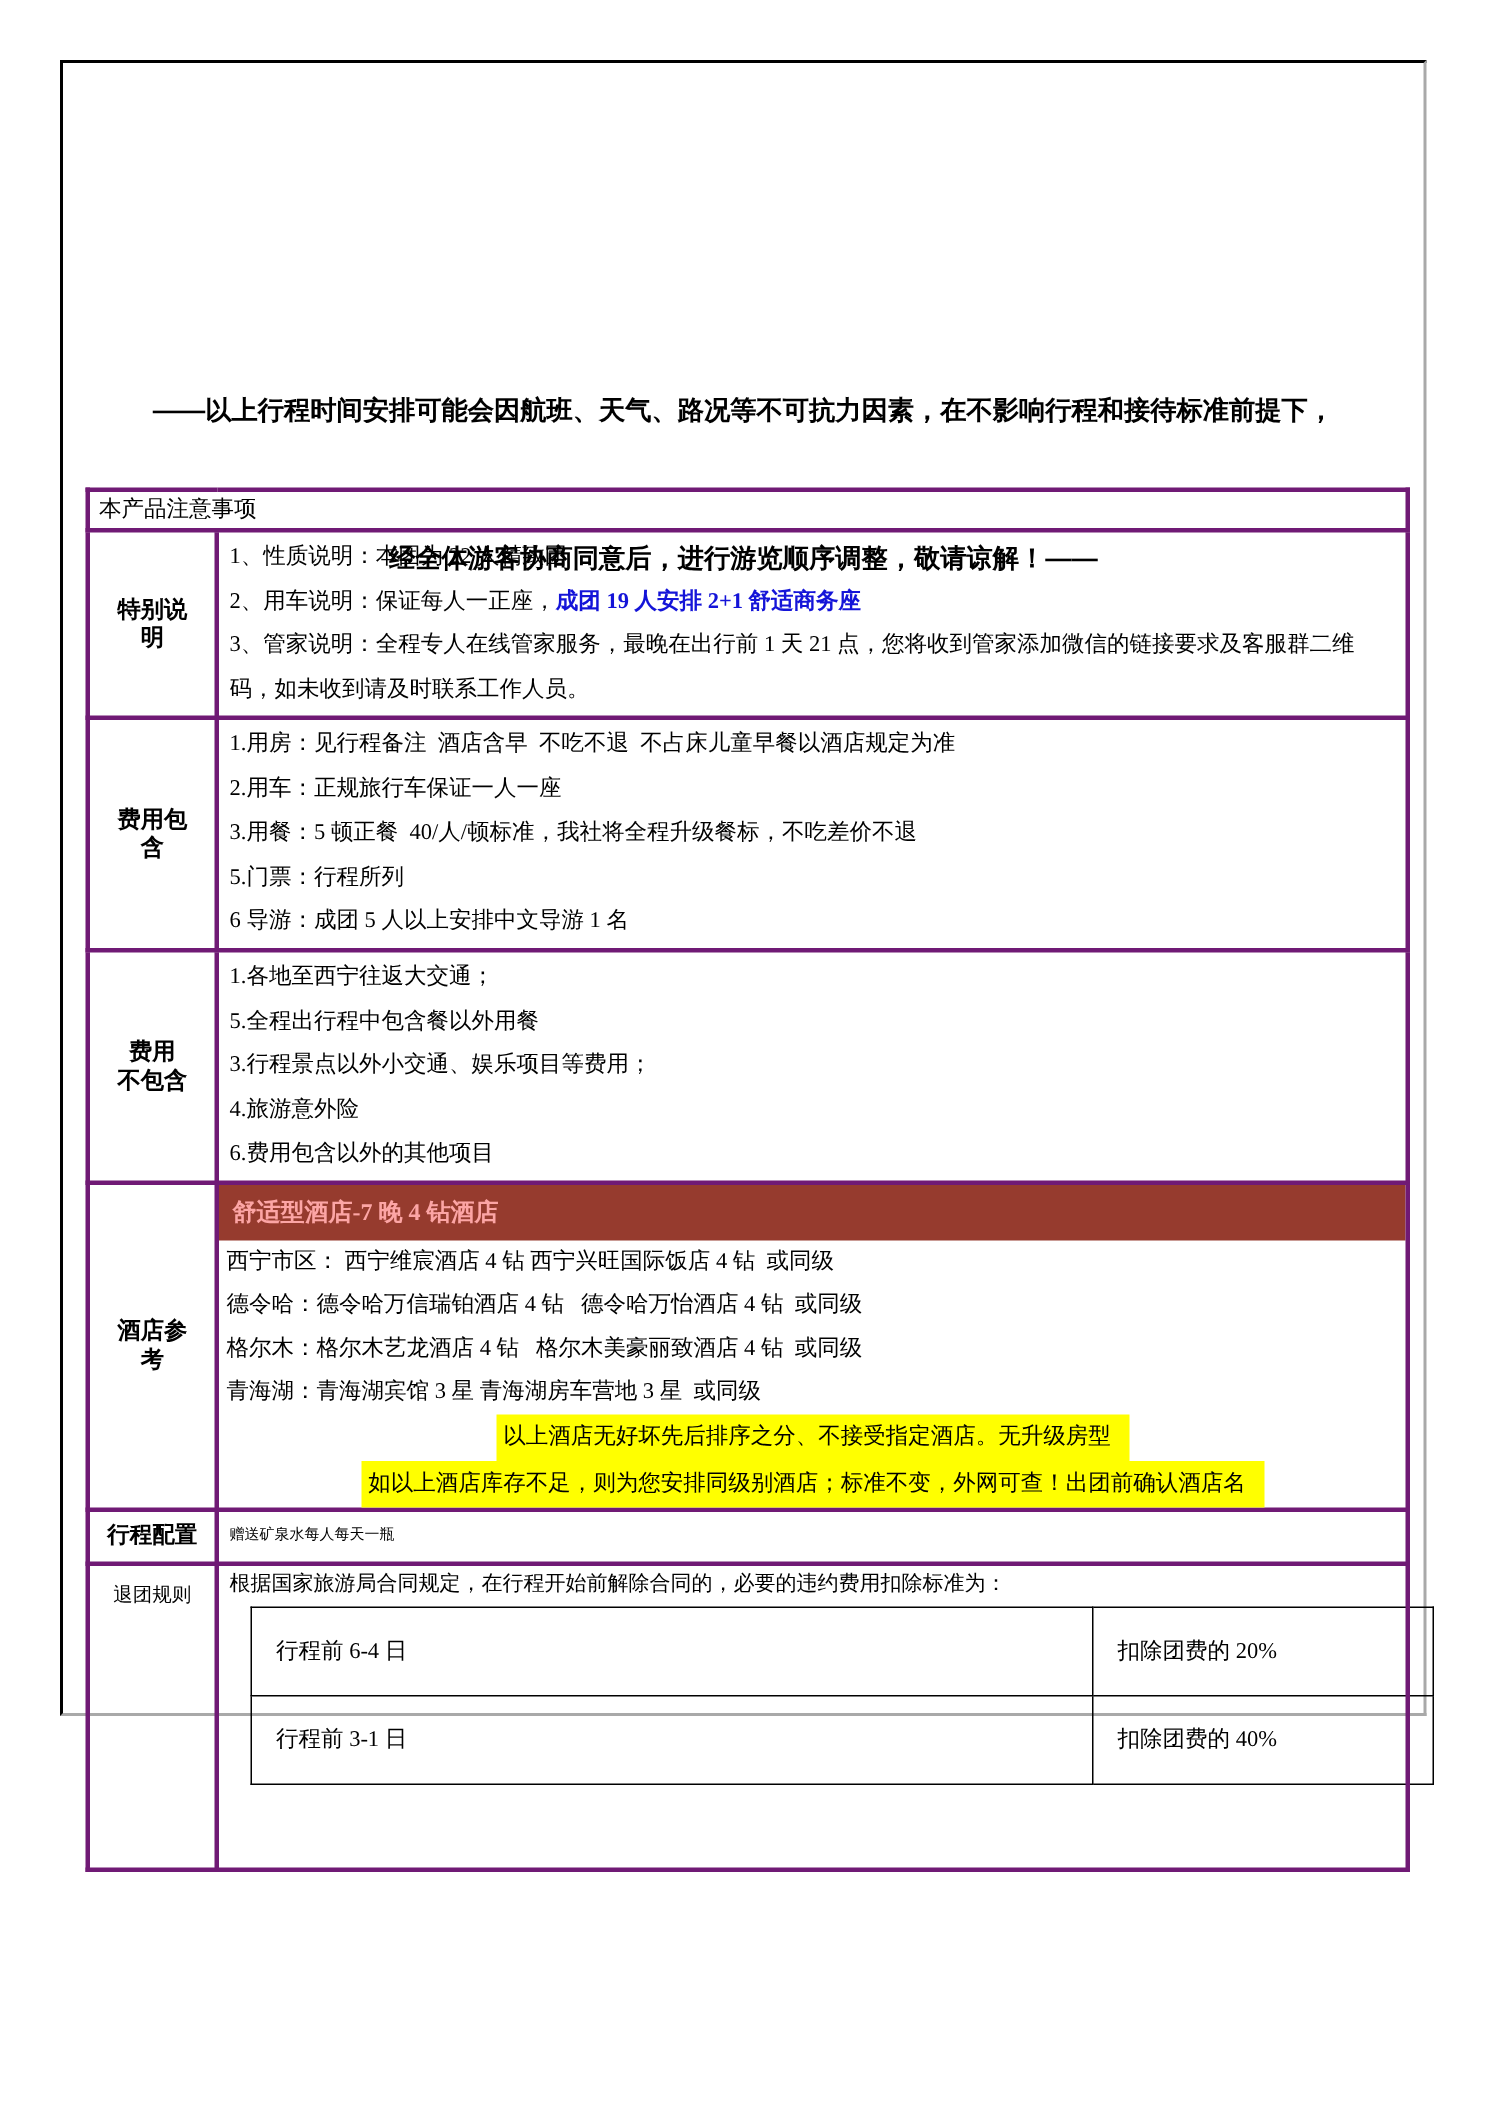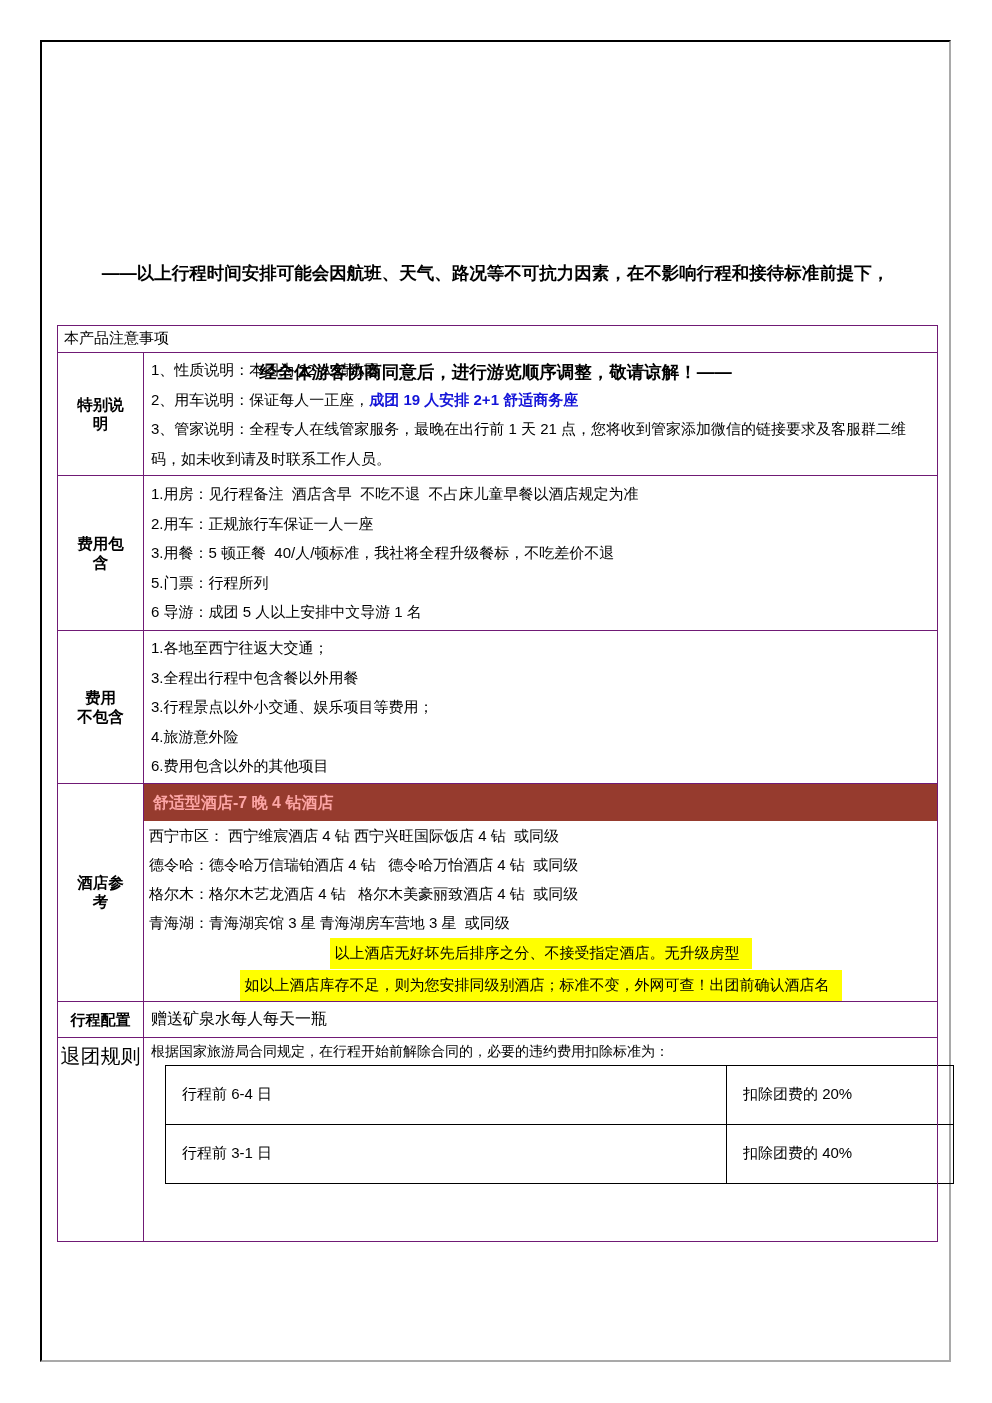--- a/index.html
+++ b/index.html
@@ -2,55 +2,55 @@
 <html style="--banner-bg: #963B2E; --highlight-bg: #FFFF00; --emphasis-blue: #1414D8;"><head>
 <meta charset="utf-8">
 <style>
   html,body { margin:0; padding:0; }
   body {
     width:992px; height:1403px; background:#ffffff; color:#000;
     font-family:"Liberation Sans","DejaVu Sans",sans-serif;
     position:relative; overflow:hidden;
   }
   .page-box {
-    position:absolute; left:40px; top:40px; width:911px; height:1322px;
+    position:absolute; left:40px; top:40px; width:911px; height:1104px;
     box-sizing:border-box; background:#fff;
     border:2px solid; border-color:#000 #a9a9a9 #a9a9a9 #000;
   }
   .heading {
     position:absolute; left:0; right:0; top:149px;
     text-align:center; font-weight:bold; font-size:17.5px; line-height:33px;
     white-space:pre-wrap;
   }
   .ntable-wrap { position:absolute; left:15px; top:283px; }
   table.ntable { border-collapse:collapse; width:880px; table-layout:fixed; }
-  table.ntable > tbody > tr > td { border:1px solid #701a75; box-sizing:border-box; }
+  table.ntable > tbody > tr > td { border:3px solid #701a75; box-sizing:border-box;font-family:Liberation Serif, serif; }
   td.title-cell { height:27px; font-size:15px; padding:0 0 2px 6px; vertical-align:middle; }
   td.lab {
     width:86px; text-align:center; vertical-align:middle;
     font-weight:bold; font-size:15.5px; line-height:19px; white-space:pre-line;
   }
-  td.lab.normal { font-weight:normal; font-size:20px; vertical-align:top; padding-top:9px; }
+  td.lab.normal { font-weight:normal; font-size:13px; vertical-align:top; padding-top:9px; }
   td.cnt { padding:2px 10px 2px 7px; font-size:15px; vertical-align:middle; }
   .cline { line-height:29.5px; white-space:pre-wrap; }
   .blue { color:var(--emphasis-blue,#1414d8); font-weight:bold; }
   td.cnt.hotel { padding:0; vertical-align:top; }
   .banner {
     height:37px; line-height:37px; background:var(--banner-bg,#963b2e);
     color:#fca5a5; font-weight:bold; font-size:16px; padding-left:9px;
   }
   .hline { line-height:29px; padding-left:5px; white-space:pre-wrap; }
   .hline:first-of-type { margin-top:3px; }
   .hl-line { line-height:31px;text-align:center; }
   .hl-line > span {
     display:inline-block; background:var(--highlight-bg,#ffff00);
     line-height:30px; padding:0 12px 1px 5px; white-space:pre-wrap;
   }
   td.cnt.config { height:36px; }
-  .config-text { font-size:16px; line-height:18px; }
+  .config-text { font-size:10px; line-height:18px; }
   td.cnt.refund { padding:0; vertical-align:top; }
   .refund-note { font-size:14px; line-height:24px; padding:1px 0 2px 7px; }
   table.rtable { border-collapse:collapse; margin-left:21px; width:788px; table-layout:fixed; }
   table.rtable td {
     border:1px solid #000; height:59px; font-size:15px;
     padding-left:16px; vertical-align:middle; box-sizing:border-box;
   }
 </style>
 </head>
 <body>
@@ -93,21 +93,21 @@
             <div class="cline">5.门票：行程所列</div>
             <div class="cline">6 导游：成团 5 人以上安排中文导游 1 名</div>
           </td>
         </tr>
 
         <tr>
           <td class="lab" style="height:150px">费用
 不包含</td>
           <td class="cnt">
             <div class="cline">1.各地至西宁往返大交通；</div>
-            <div class="cline">3.全程出行程中包含餐以外用餐</div>
+            <div class="cline">5.全程出行程中包含餐以外用餐</div>
             <div class="cline">3.行程景点以外小交通、娱乐项目等费用；</div>
             <div class="cline">4.旅游意外险</div>
             <div class="cline">6.费用包含以外的其他项目</div>
           </td>
         </tr>
 
         <tr>
           <td class="lab" style="height:217px">酒店参
 考</td>
           <td class="cnt hotel">

